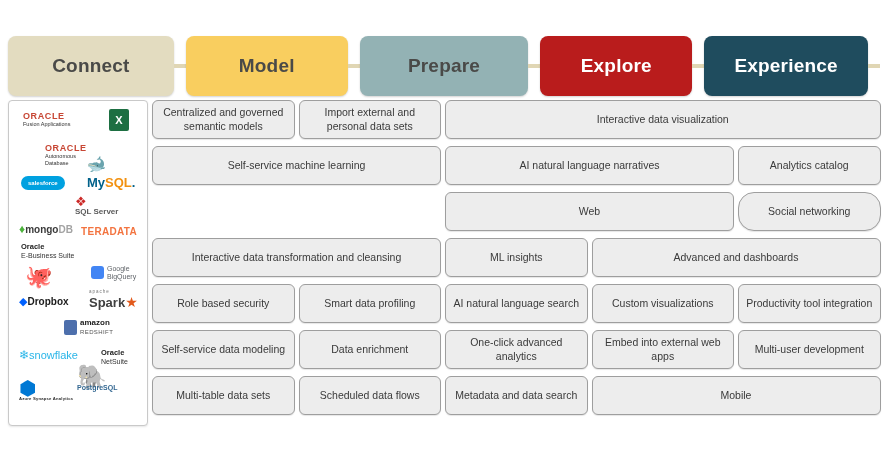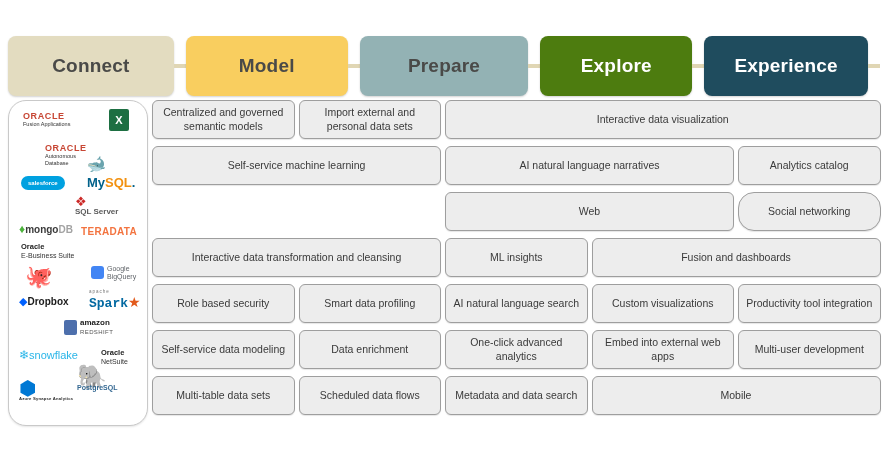--- a/index.html
+++ b/index.html
@@ -22,21 +22,21 @@
     display: flex; align-items: center; justify-content: center;
     font-weight: bold; font-size: 19px; letter-spacing: .2px;
     box-shadow: 0 1px 2px rgba(0,0,0,.18);
   }
   .connector { height: 4px; background: #e0d6b4; flex: 0 0 auto; }
 
   
   .logo-panel {
     position: absolute; left: 8px; top: 100px;
     width: 140px; height: 326px;
-    border: 1px solid #c9c9c9; border-radius: 18px;
+    border: 1px solid #c9c9c9; border-radius: 4px;
     background: #ffffff;
     box-shadow: 0 1px 2px rgba(0,0,0,.10);
     overflow: hidden;
   }
   .logo { position: absolute; font-size: 6.5px; line-height: 1.15; }
 
   
   .grid-area { position: absolute; left: 152px; top: 100px; width: 730px; height: 318px; }
   .cell {
     position: absolute;
@@ -55,21 +55,21 @@
   
   .oracle-red { color:#C74634; font-weight:bold; letter-spacing:.6px; }
   .sub { color:#333; }
   .mysql-blue { color:#00618A; font-weight:bold; }
   .mysql-orange { color:#F29111; font-weight:bold; }
   .mongo-green { color:#4DB33D; }
   .mongo-dark { color:#3a3a3a; font-weight:bold; }
   .tera-orange { color:#F37440; font-weight:bold; letter-spacing:.3px;}
   .drop-blue { color:#0061FF; }
   .snow-blue { color:#29B5E8; }
-  .spark-dark { color:#0369a1; font-weight:bold;font-family:Liberation Mono, monospace; }
+  .spark-dark { color:#404040; font-weight:bold; }
   .gbq-grey { color:#5F6368; }
   .azure-dark { color:#2b2b2b; font-weight:bold; }
   .pg-blue { color:#336791; font-weight:bold; }
   .sf-cloud {
     background:#00A1E0; color:#fff; border-radius:14px;
     padding:4px 7px; font-weight:bold; font-size:6px;
   }
   .excel-box {
     width:20px; height:22px; background:#1D6F42; color:#fff;
     border-radius:2px; display:flex; align-items:center; justify-content:center;
@@ -83,21 +83,21 @@
 
 <div id="stage">
 
   <div class="header-row" id="headerRow">
       <div class="hdr" style="flex: 1 1 140px; background: rgb(227, 220, 192); color: rgb(74, 74, 72);">Connect</div>
       <div class="connector" style="width: 12px; background: rgb(224, 214, 180);"></div>
       <div class="hdr" style="flex: 1 1 136px; background: rgb(249, 206, 95); color: rgb(74, 74, 72);">Model</div>
       <div class="connector" style="width: 12px; background: rgb(224, 214, 180);"></div>
       <div class="hdr" style="flex: 1 1 143px; background: rgb(147, 178, 180); color: rgb(74, 74, 72);">Prepare</div>
       <div class="connector" style="width: 12px; background: rgb(224, 214, 180);"></div>
-      <div class="hdr" style="flex: 1 1 126px; background: #4d7c0f; color: rgb(255, 255, 255);">Explore</div>
+      <div class="hdr" style="flex: 1 1 126px; background: #b91c1c; color: rgb(255, 255, 255);">Explore</div>
       <div class="connector" style="width: 12px; background: rgb(224, 214, 180);"></div>
       <div class="hdr" style="flex: 1 1 138px; background: rgb(31, 76, 94); color: rgb(255, 255, 255);">Experience</div>
       <div class="connector" style="width: 12px; background: rgb(224, 214, 180);"></div>
     </div>
 
   <div class="logo-panel">
 
     <div class="logo" style="left:14px; top:10px;">
       <div class="oracle-red" style="font-size:9px;">ORACLE</div>
       <div class="sub" style="font-size:5.5px;">Fusion Applications</div>
@@ -187,21 +187,21 @@
       <div class="cell" style="left: 0px; top: 0px; width: 142.5px; height: 39px; background: rgb(237, 237, 237); border-color: rgb(158, 158, 158);">Centralized and governed semantic models</div>
       <div class="cell" style="left: 146.5px; top: 0px; width: 142.5px; height: 39px; background: rgb(237, 237, 237); border-color: rgb(158, 158, 158);">Import external and personal data sets</div>
       <div class="cell" style="left: 293px; top: 0px; width: 435.5px; height: 39px; background: rgb(237, 237, 237); border-color: rgb(158, 158, 158);">Interactive data visualization</div>
       <div class="cell" style="left: 0px; top: 46px; width: 289px; height: 39px; background: rgb(237, 237, 237); border-color: rgb(158, 158, 158);">Self-service machine learning</div>
       <div class="cell" style="left: 293px; top: 46px; width: 289px; height: 39px; background: rgb(237, 237, 237); border-color: rgb(158, 158, 158);">AI natural language narratives</div>
       <div class="cell" style="left: 586px; top: 46px; width: 142.5px; height: 39px; background: rgb(237, 237, 237); border-color: rgb(158, 158, 158);">Analytics catalog</div>
       <div class="cell" style="left: 293px; top: 92px; width: 289px; height: 39px; background: rgb(237, 237, 237); border-color: rgb(158, 158, 158);">Web</div>
       <div class="cell" style="left: 586px; top: 92px; width: 142.5px; height: 39px; background: rgb(237, 237, 237); border-color: rgb(158, 158, 158); border-radius: 16px;">Social networking</div>
       <div class="cell" style="left: 0px; top: 138px; width: 289px; height: 39px; background: rgb(237, 237, 237); border-color: rgb(158, 158, 158);">Interactive data transformation and cleansing</div>
       <div class="cell" style="left: 293px; top: 138px; width: 142.5px; height: 39px; background: rgb(237, 237, 237); border-color: rgb(158, 158, 158);">ML insights</div>
-      <div class="cell" style="left: 439.5px; top: 138px; width: 289px; height: 39px; background: rgb(237, 237, 237); border-color: rgb(158, 158, 158);">Fusion and dashboards</div>
+      <div class="cell" style="left: 439.5px; top: 138px; width: 289px; height: 39px; background: rgb(237, 237, 237); border-color: rgb(158, 158, 158);">Advanced and dashboards</div>
       <div class="cell" style="left: 0px; top: 184px; width: 142.5px; height: 39px; background: rgb(237, 237, 237); border-color: rgb(158, 158, 158);">Role based security</div>
       <div class="cell" style="left: 146.5px; top: 184px; width: 142.5px; height: 39px; background: rgb(237, 237, 237); border-color: rgb(158, 158, 158);">Smart data profiling</div>
       <div class="cell" style="left: 293px; top: 184px; width: 142.5px; height: 39px; background: rgb(237, 237, 237); border-color: rgb(158, 158, 158);">AI natural language search</div>
       <div class="cell" style="left: 439.5px; top: 184px; width: 142.5px; height: 39px; background: rgb(237, 237, 237); border-color: rgb(158, 158, 158);">Custom visualizations</div>
       <div class="cell" style="left: 586px; top: 184px; width: 142.5px; height: 39px; background: rgb(237, 237, 237); border-color: rgb(158, 158, 158);">Productivity tool integration</div>
       <div class="cell" style="left: 0px; top: 230px; width: 142.5px; height: 39px; background: rgb(237, 237, 237); border-color: rgb(158, 158, 158);">Self-service data modeling</div>
       <div class="cell" style="left: 146.5px; top: 230px; width: 142.5px; height: 39px; background: rgb(237, 237, 237); border-color: rgb(158, 158, 158);">Data enrichment</div>
       <div class="cell" style="left: 293px; top: 230px; width: 142.5px; height: 39px; background: rgb(237, 237, 237); border-color: rgb(158, 158, 158);">One-click advanced analytics</div>
       <div class="cell" style="left: 439.5px; top: 230px; width: 142.5px; height: 39px; background: rgb(237, 237, 237); border-color: rgb(158, 158, 158);">Embed into external web apps</div>
       <div class="cell" style="left: 586px; top: 230px; width: 142.5px; height: 39px; background: rgb(237, 237, 237); border-color: rgb(158, 158, 158);">Multi-user development</div>

